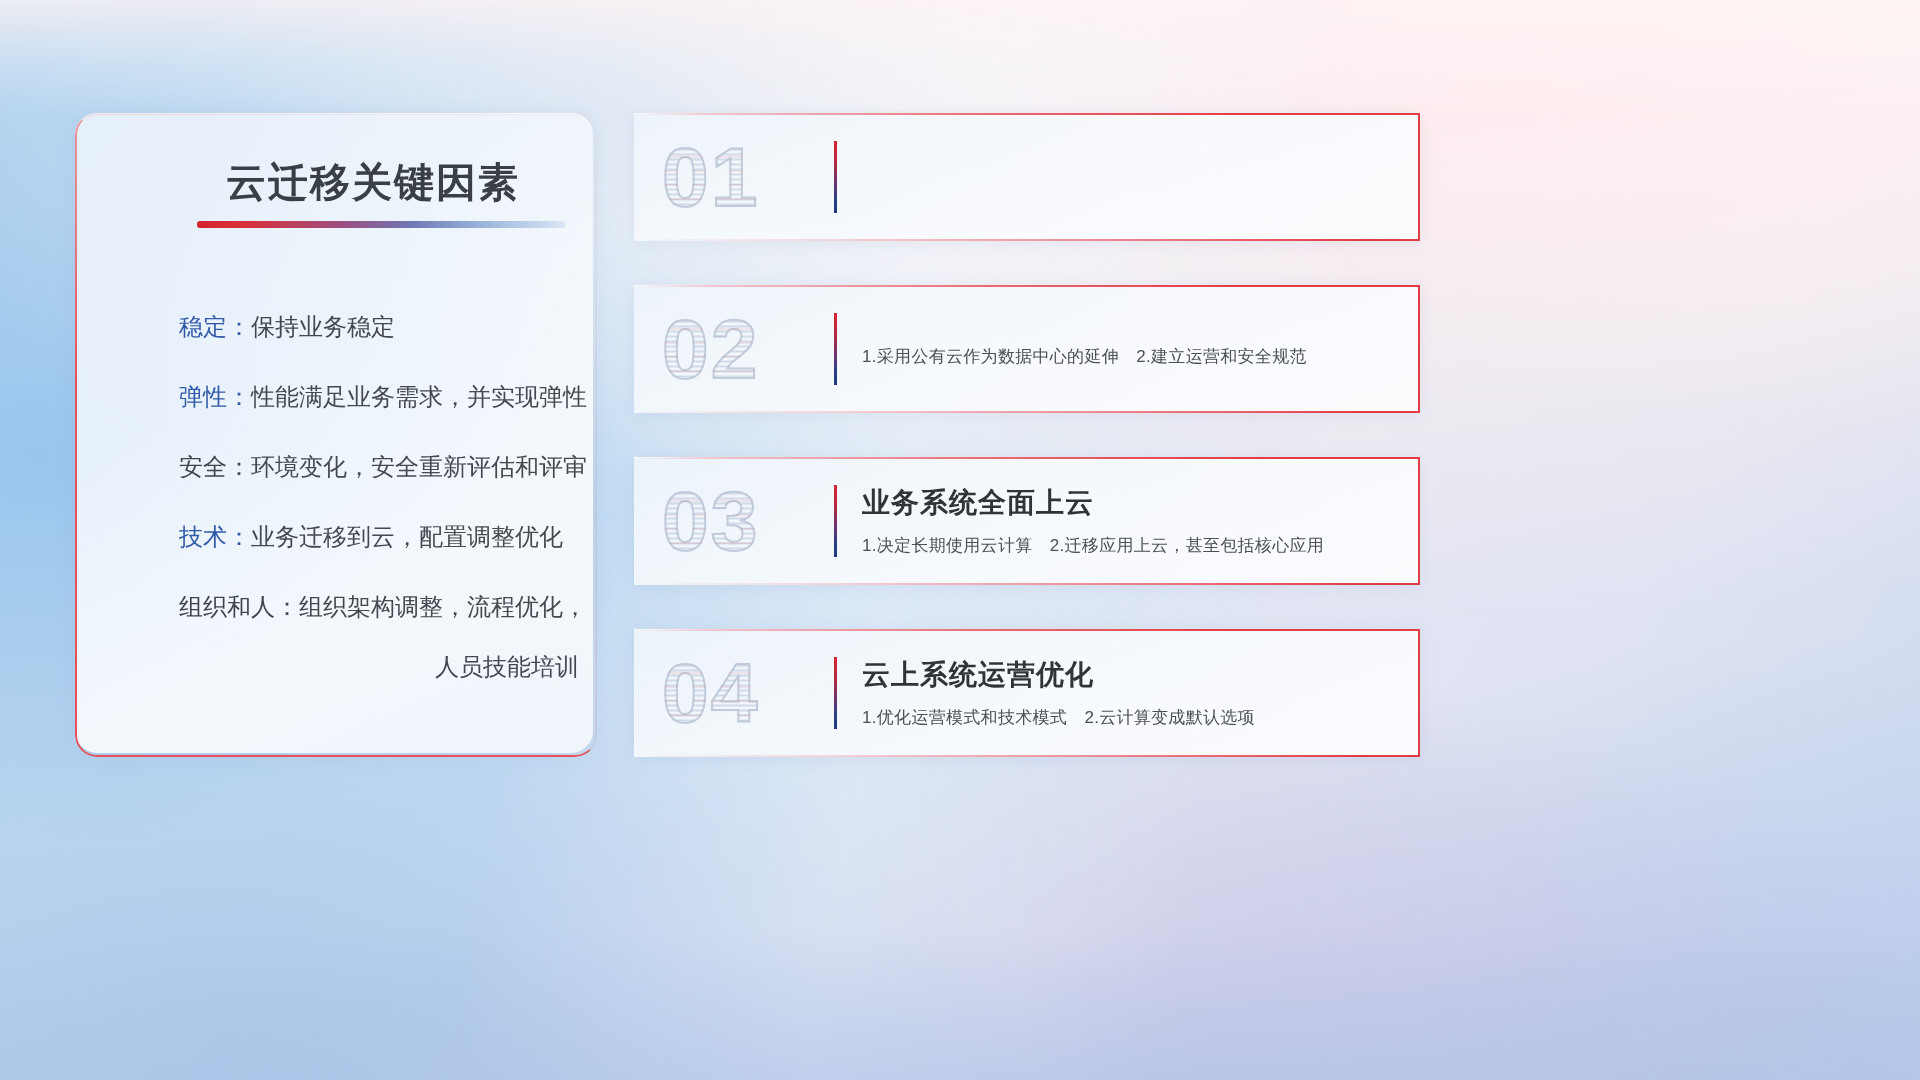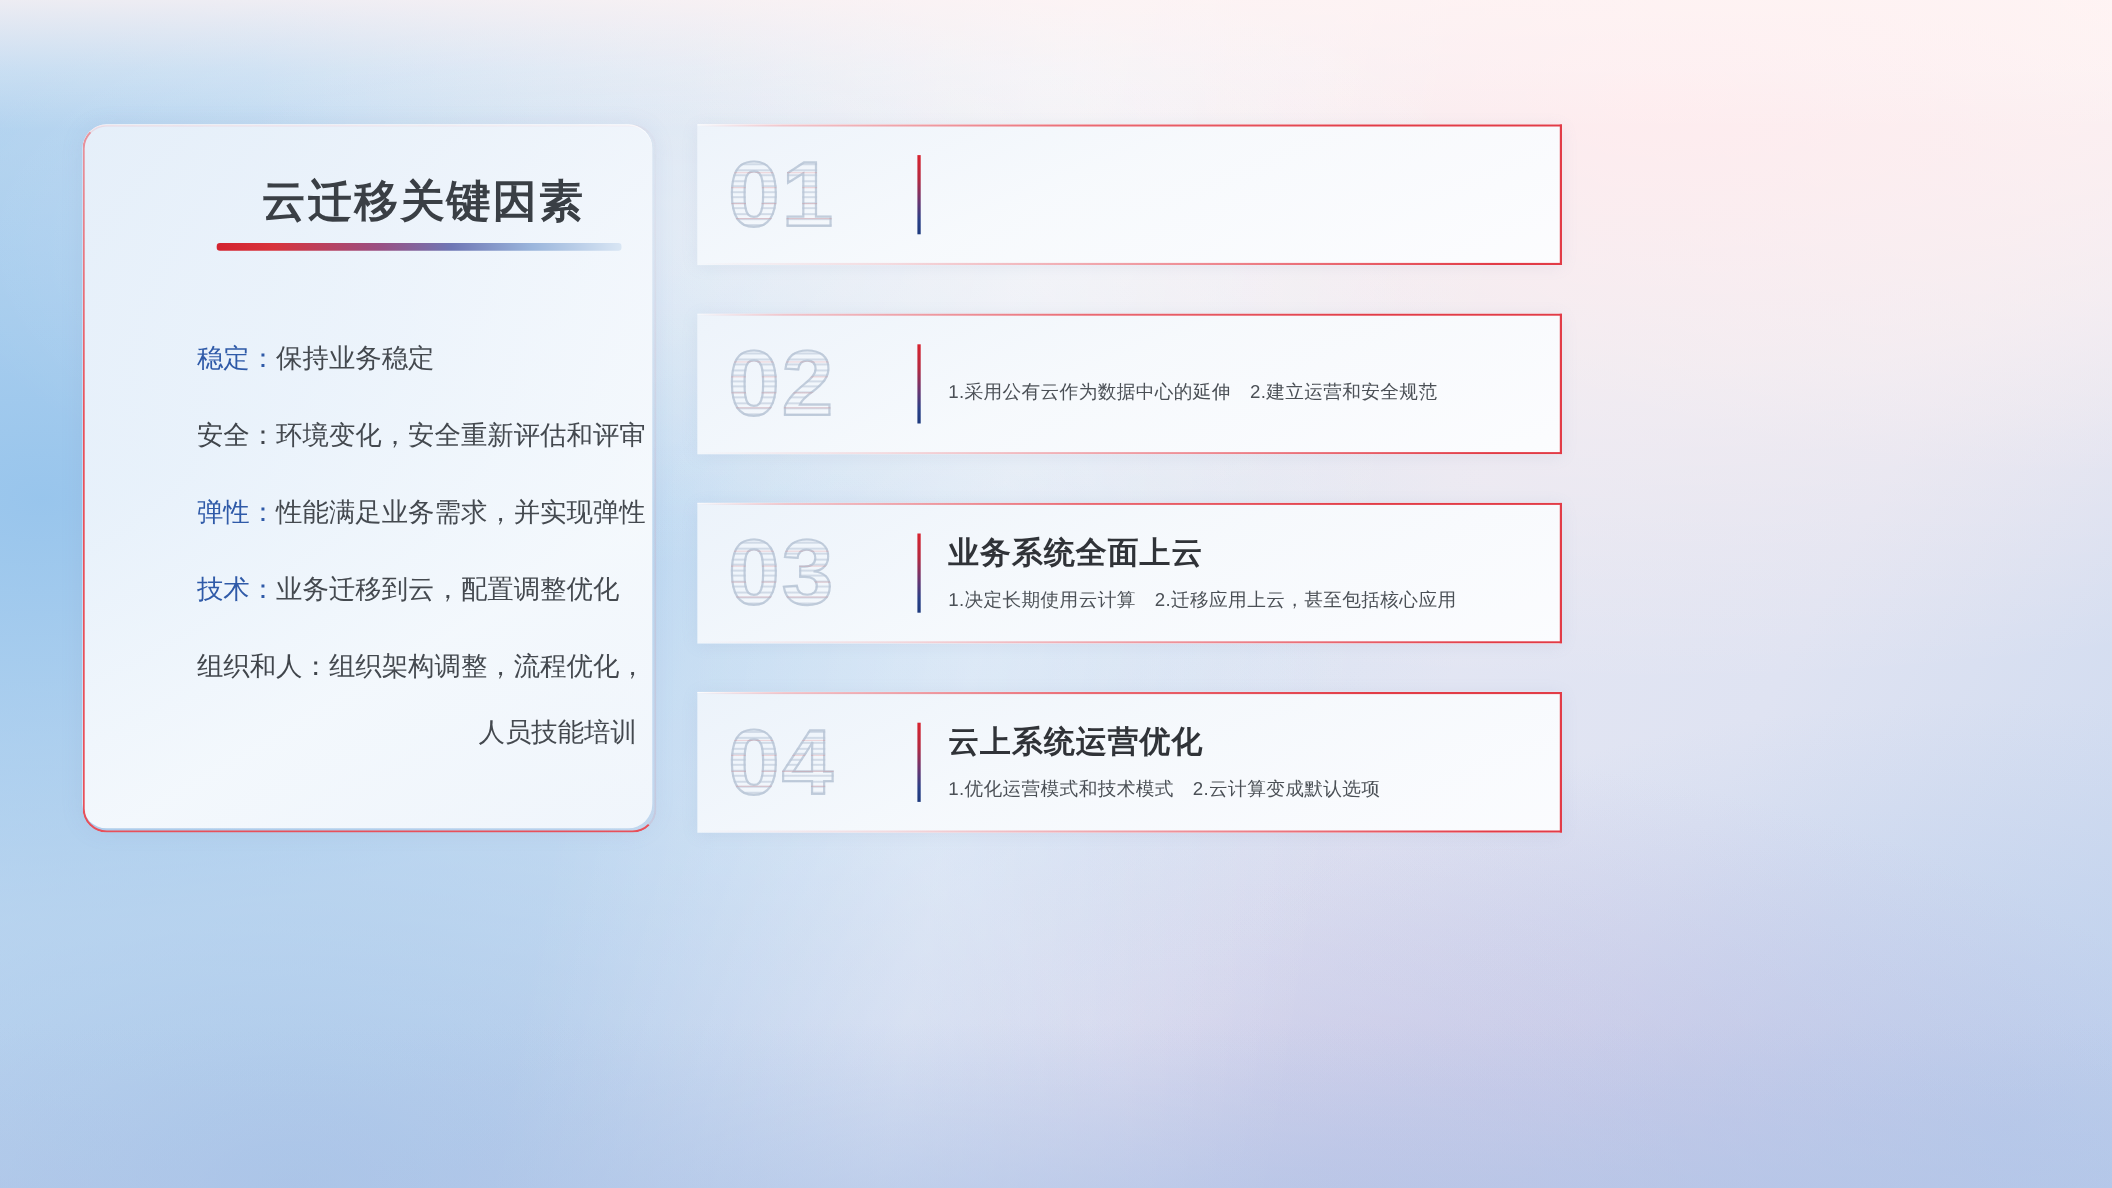--- a/index.html
+++ b/index.html
@@ -38,21 +38,21 @@
     overflow:hidden;
   }
   #left-edge-red{position:absolute;left:75px;top:113px;width:518px;height:640px;
     border-radius:22px;pointer-events:none;
     border-left:2px solid #e8505a;border-bottom:2px solid #e8505a;
     border-top:2px solid rgba(232,80,90,0.22);border-right:2px solid rgba(232,80,90,0.10);
     -webkit-mask-image:linear-gradient(200deg, rgba(0,0,0,0.15) 0%, rgba(0,0,0,0.55) 22%, #000 55%, #000 100%);
             mask-image:linear-gradient(200deg, rgba(0,0,0,0.15) 0%, rgba(0,0,0,0.55) 22%, #000 55%, #000 100%);
   }
   #panel-title{
-    position:absolute;left:100px;top:42px;width:420px;
+    position:absolute;left:88px;top:42px;width:420px;
     font-size:40px;font-weight:700;color:#3a3f45;letter-spacing:2px;
     text-align:center;
   }
   #title-underline{
     position:absolute;left:122px;top:108px;width:368px;height:7px;border-radius:3px;
     background:linear-gradient(90deg,#d3232f 0%,#d8333c 14%,#9a4f82 40%,#6f77b5 58%,#9bb6dc 78%,#d9e6f4 100%);
   }
   #factor-list{position:absolute;left:104px;top:197px;width:400px;}
   .factor-row{
     font-size:24px;color:#40454b;line-height:1.42;margin-bottom:36px;white-space:nowrap;
@@ -123,25 +123,25 @@
   <div id="panel-title">云迁移关键因素</div>
   <div id="title-underline"></div>
 
   <div id="factor-list">
 
     <div class="factor-row">
       <span class="factor-label blue">稳定：</span><span class="factor-text">保持业务稳定</span>
     </div>
 
     <div class="factor-row">
+      <span class="factor-label blue">弹性：</span><span class="factor-text">性能满足业务需求，并实现弹性</span>
+    </div>
+
+    <div class="factor-row">
       <span class="factor-label dark">安全：</span><span class="factor-text">环境变化，安全重新评估和评审</span>
-    </div>
-
-    <div class="factor-row">
-      <span class="factor-label blue">弹性：</span><span class="factor-text">性能满足业务需求，并实现弹性</span>
     </div>
 
     <div class="factor-row">
       <span class="factor-label blue">技术：</span><span class="factor-text">业务迁移到云，配置调整优化</span>
     </div>
 
     <div class="factor-row">
       <span class="factor-label dark">组织和人：</span><span class="factor-text">组织架构调整，流程优化，</span>
       <span class="factor-cont">人员技能培训</span>
     </div>

